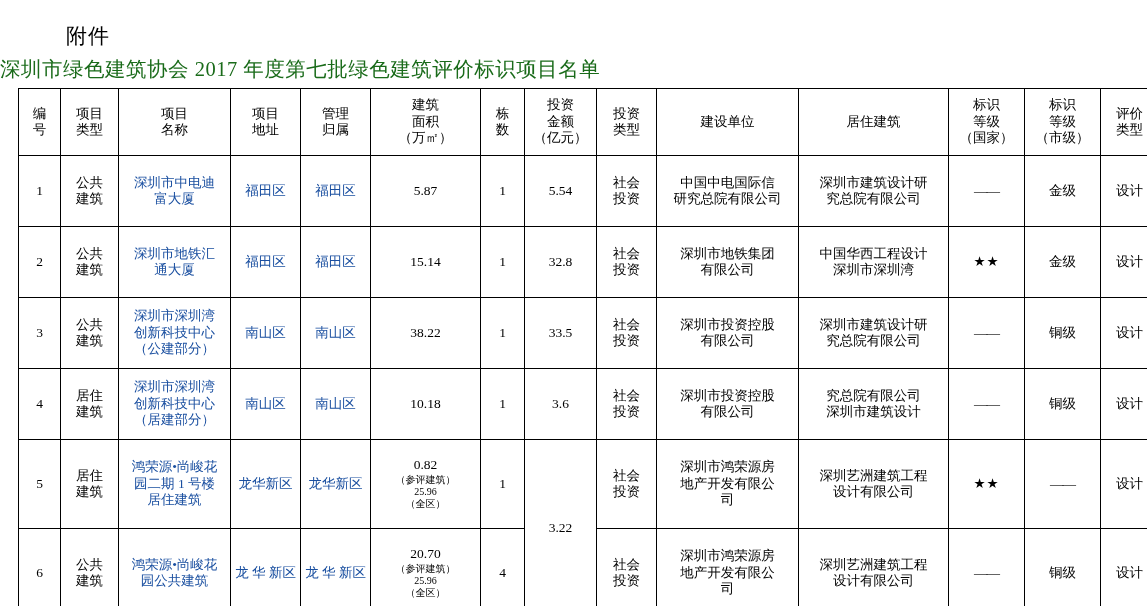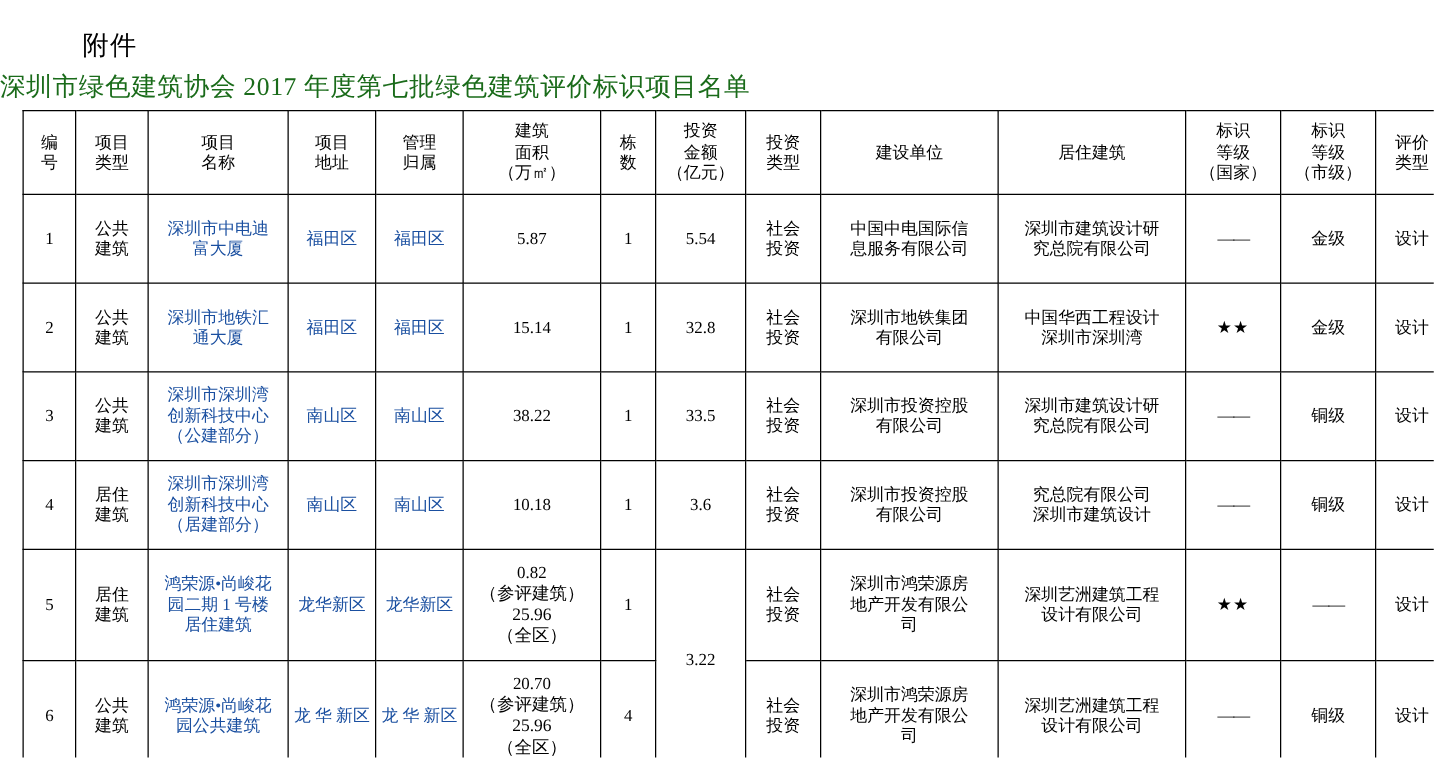--- a/index.html
+++ b/index.html
@@ -67,21 +67,21 @@
   .cell-blue {
     color: #1a4fa0;
   }
   .row-body td {
     height: 66px;
   }
   .row-tall td {
     height: 84px;
   }
   .sub {
-    font-size: 14px;
+    font-size: 10px;
     display: block;
   }
   .stars {
     letter-spacing: 1px;
     font-size: 13px;
   }
   .dash {
     letter-spacing: -1px;
   }
 </style>
@@ -189,21 +189,21 @@
         <td class="cell-blue">福田区</td>
         <td>5.87</td>
         <td>1</td>
         <td>5.54</td>
         <td>
           <span class="hdr-line">社会</span>
           <span class="hdr-line">投资</span>
         </td>
         <td>
           <span class="hdr-line">中国中电国际信</span>
-          <span class="hdr-line">息服务有限公司</span>
+          <span class="hdr-line">研究总院有限公司</span>
         </td>
         <td>
           <span class="hdr-line">深圳市建筑设计研</span>
           <span class="hdr-line">究总院有限公司</span>
         </td>
         <td class="dash">——</td>
         <td>金级</td>
         <td>设计</td>
       </tr>
 

